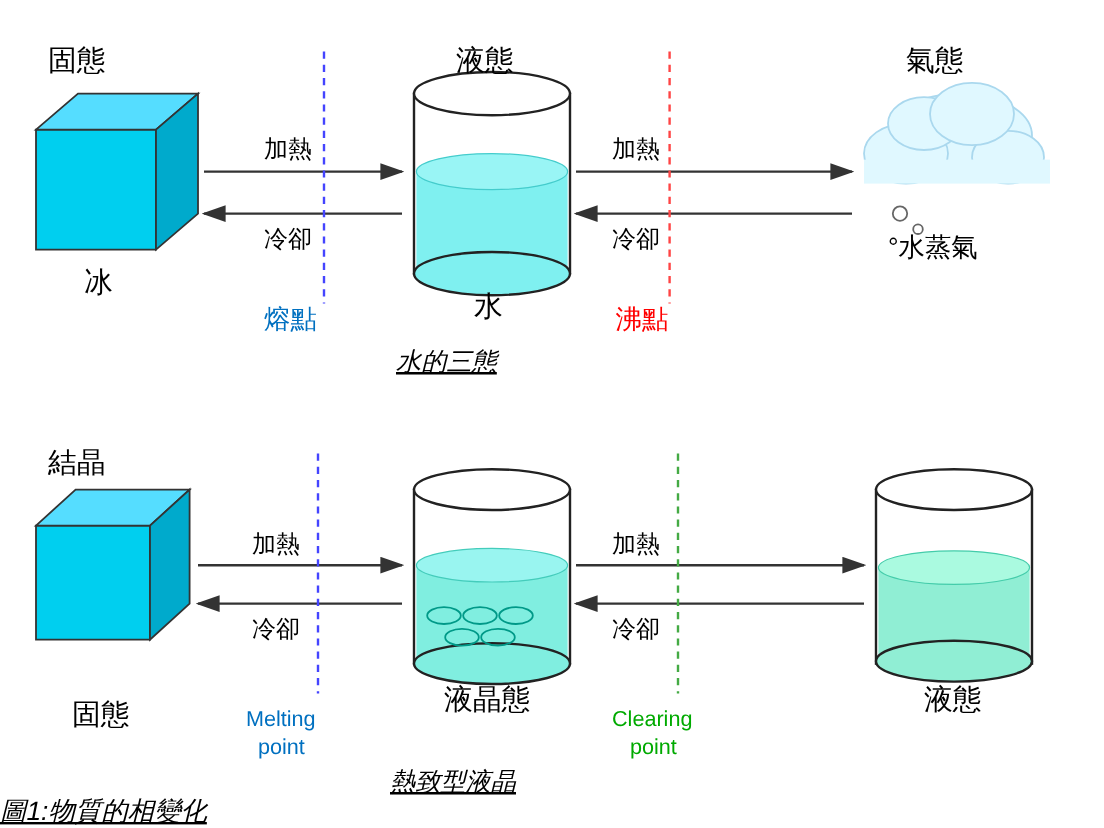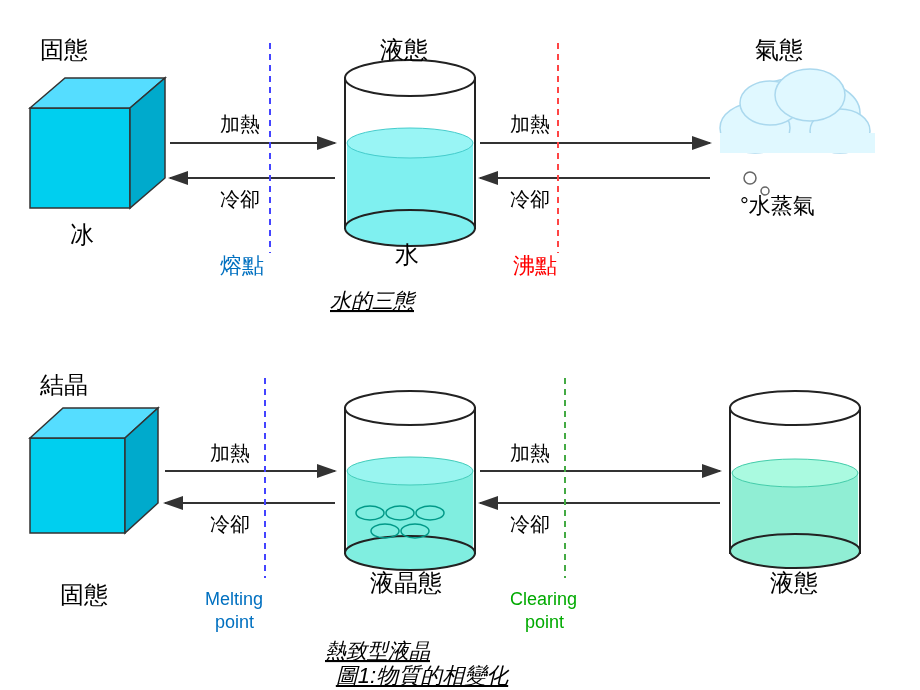--- a/index.html
+++ b/index.html
@@ -225,17 +225,17 @@
       <text x="210" y="107" font-size="20" fill="black" font-family="Arial">加熱</text>
       <text x="210" y="178" font-size="20" fill="black" font-family="Arial">冷卻</text>
       <text x="510" y="107" font-size="20" fill="black" font-family="Arial">加熱</text>
       <text x="510" y="178" font-size="20" fill="black" font-family="Arial">冷卻</text>
 
       <text x="325" y="305" font-size="21" fill="black" font-family="Arial" font-style="italic" text-decoration="underline">熱致型液晶</text>
     </svg>
 
   </div>
 
-  <div style="position:absolute; bottom:12px; left:0; width:844px; text-align:center;">
+  <div style="position:absolute; bottom:12px; left:0; width:844px; ">
     <span style="font-size:22px; font-style:italic; text-decoration:underline; font-family:Arial;">圖1:物質的相變化</span>
   </div>
 
 </div>
 
 </body></html>

